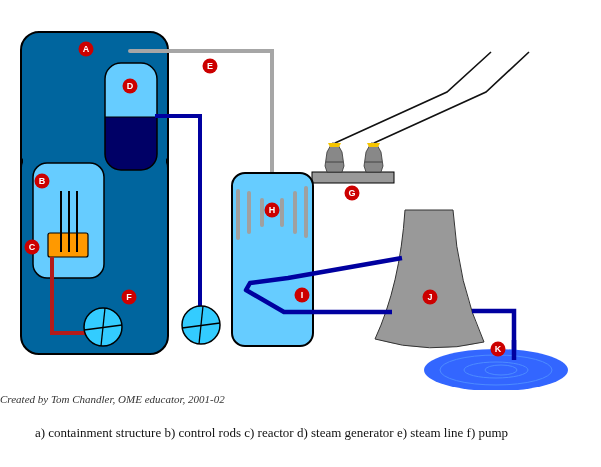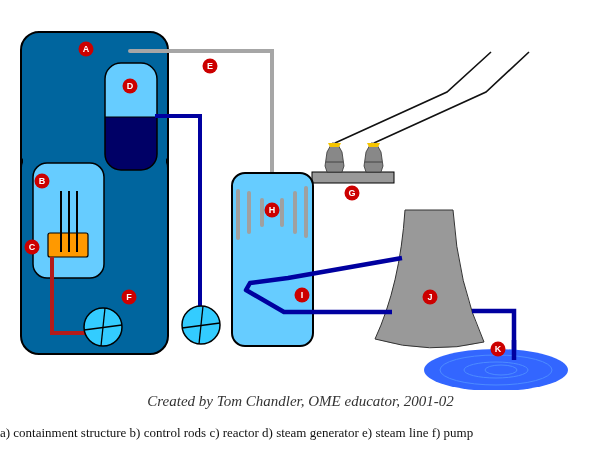--- a/index.html
+++ b/index.html
@@ -1,20 +1,20 @@
 <!DOCTYPE html>
 <html><head>
 <meta charset="utf-8">
 <style>
   html, body { margin:0; padding:0; background:#ffffff; }
   body { width:601px; height:467px; position:relative; overflow:hidden; font-family:"Liberation Serif", serif; }
   #diagram { position:absolute; left:0; top:0; }
   .badge-text { font-family:"Liberation Sans", sans-serif; font-weight:bold; font-size:9px; fill:#ffffff; }
-  .credit { position:absolute; left:0; width:601px; top:393px; text-align:center; font-style:italic; font-size:15px; color:#333; }
-  .legend { position:absolute; left:0; width:543px; top:424px; font-size:13px; line-height:18px; color:#111; }
+  .credit { position:absolute; left:0; width:601px; top:393px; font-style:italic; font-size:11px; color:#333; }
+  .legend { position:absolute; left:0; width:543px; top:424px; text-align:center; font-size:13px; line-height:18px; color:#111; }
 </style>
 </head>
 <body>
 
 <svg id="diagram" width="601" height="390" viewBox="0 0 601 390">
 
   <g stroke="#111" stroke-width="1.6" fill="none">
     <path d="M335,143 L447,92 L491,52"></path>
     <path d="M374,143 L486,92 L529,52"></path>
   </g>

